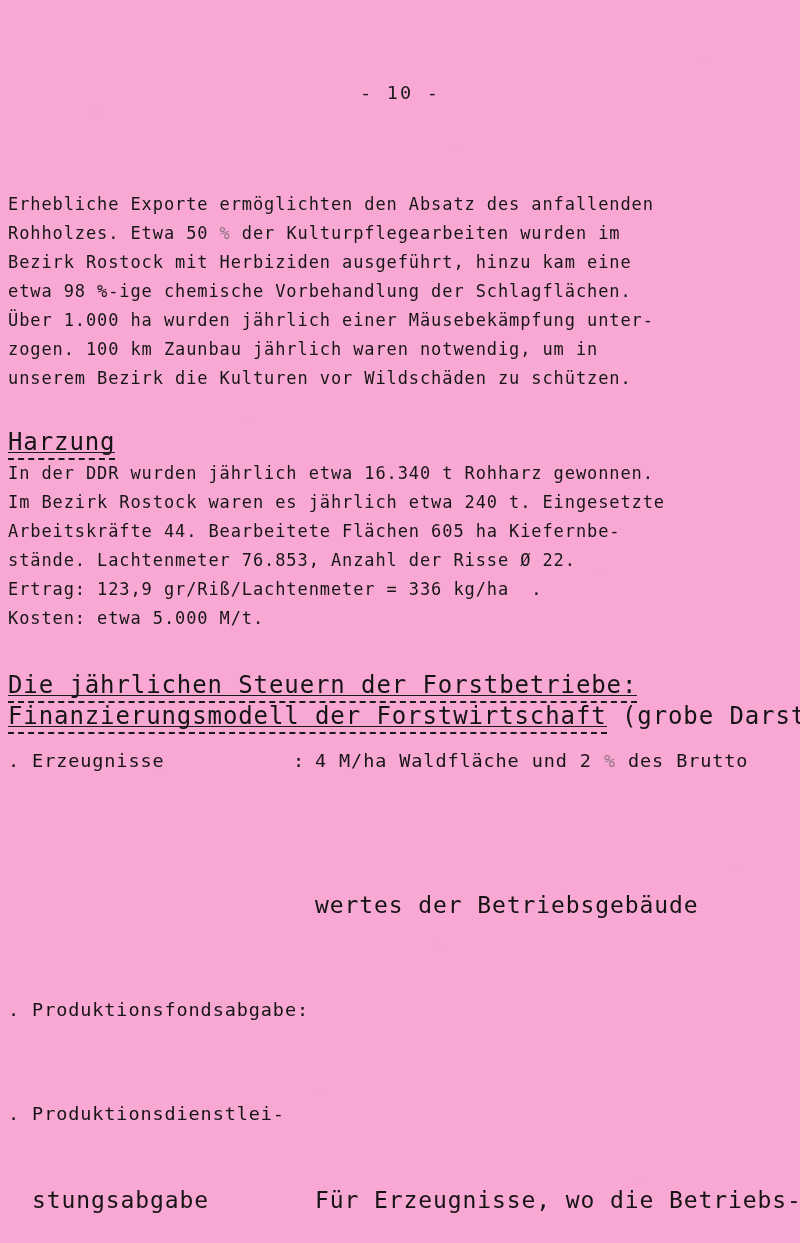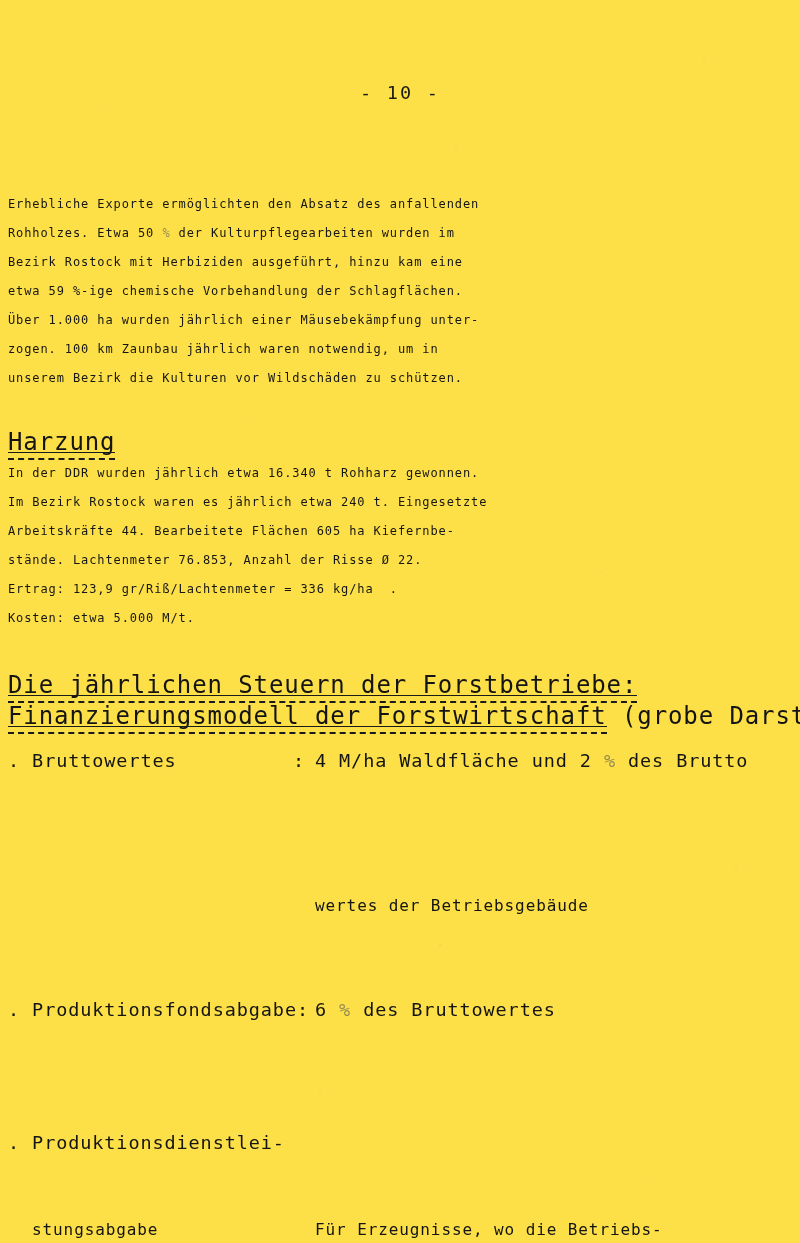--- a/index.html
+++ b/index.html
@@ -11,21 +11,21 @@
 
   body {
     font-family: "DejaVu Sans Mono", "Liberation Mono", monospace;
   }
 
   .page {
     position: relative;
     width: 800px;
     height: 1243px;
     margin: 0 auto;
-    background: #fde047;
+    background: #f9a8d4;
     overflow: hidden;
     color: #141414;
   }
 
   
   .paper-grain {
     position: absolute;
     inset: 0;
     pointer-events: none;
     background:
@@ -53,21 +53,21 @@
     color: #1a1a1a;
   }
 
   .body-block {
     position: absolute;
     left: 8px;
     width: 760px;
   }
 
   .tline {
-    font-size: 12px;
+    font-size: 17px;
     line-height: 29px;
     letter-spacing: 0.9px;
     white-space: pre;
     color: #161616;
   }
 
   
   .heading {
     display: inline-block;
     position: relative;
@@ -121,21 +121,21 @@
     top: 0;
   }
   .row .def {
     position: absolute;
     left: 307px;
     top: 0;
     white-space: pre;
   }
   .cont {
     position: relative;
-    font-size: 16px;
+    font-size: 23px;
     line-height: 29px;
     letter-spacing: 0.9px;
     white-space: pre;
     min-height: 29px;
   }
   .cont .def {
     position: absolute;
     left: 307px;
     top: 0;
     white-space: pre;
@@ -153,21 +153,21 @@
 <div class="page">
 
   <div class="paper-grain"></div>
 
   <div class="folio">- 10 -</div>
 
   <div class="body-block" style="top:190px;">
     <div class="tline">Erhebliche Exporte ermöglichten den Absatz des anfallenden</div>
     <div class="tline"><span>Rohholzes. Etwa 50 </span><span class="faint">%</span><span> der Kulturpflegearbeiten wurden im</span></div>
     <div class="tline">Bezirk Rostock mit Herbiziden ausgeführt, hinzu kam eine</div>
-    <div class="tline">etwa 59 %-ige chemische Vorbehandlung der Schlagflächen.</div>
+    <div class="tline">etwa 98 %-ige chemische Vorbehandlung der Schlagflächen.</div>
     <div class="tline">Über 1.000 ha wurden jährlich einer Mäusebekämpfung unter-</div>
     <div class="tline">zogen. 100 km Zaunbau jährlich waren notwendig, um in</div>
     <div class="tline">unserem Bezirk die Kulturen vor Wildschäden zu schützen.</div>
   </div>
 
   <div class="body-block" style="top:428px;">
     <div class="heading-row"><span class="heading">Harzung</span></div>
     <div class="tline">In der DDR wurden jährlich etwa 16.340 t Rohharz gewonnen.</div>
     <div class="tline">Im Bezirk Rostock waren es jährlich etwa 240 t. Eingesetzte</div>
     <div class="tline">Arbeitskräfte 44. Bearbeitete Flächen 605 ha Kiefernbe-</div>
@@ -176,31 +176,30 @@
     <div class="tline">Kosten: etwa 5.000 M/t.</div>
   </div>
 
   <div class="body-block" style="top:662px;">
 
     <div class="heading-row" style="margin-top:9px;"><span class="heading">Die jährlichen Steuern der Forstbetriebe:</span></div>
 
     <div class="heading-row"><span class="heading">Finanzierungsmodell der Forstwirtschaft</span><span class="heading-tail"> (grobe Darstellung)</span></div>
 
     <div class="row" style="margin-top:13px;">
-      <span class="term"><span>.</span> <span>Bruttowertes</span></span>
+      <span class="term"><span>.</span> <span>Erzeugnisse</span></span>
       <span class="sep">:</span>
       <span class="def"><span>4 M/ha Waldfläche und 2 </span><span class="faint">%</span><span> des Brutto</span></span>
     </div>
     <div class="cont">
       <span class="def">wertes der Betriebsgebäude</span>
     </div>
 
     <div class="row" style="margin-top:17px;">
       <span class="term"><span>.</span> <span>Produktionsfondsabgabe:</span></span>
-      <span class="def"><span>6 </span><span class="faint">%</span><span> des Bruttowertes</span></span>
     </div>
 
     <div class="row" style="margin-top:17px;">
       <span class="term"><span>.</span> <span>Produktionsdienstlei-</span></span>
     </div>
     <div class="cont">
       <span class="term">stungsabgabe</span>
       
       <span class="def">Für Erzeugnisse, wo die Betriebs-</span>
     </div>

